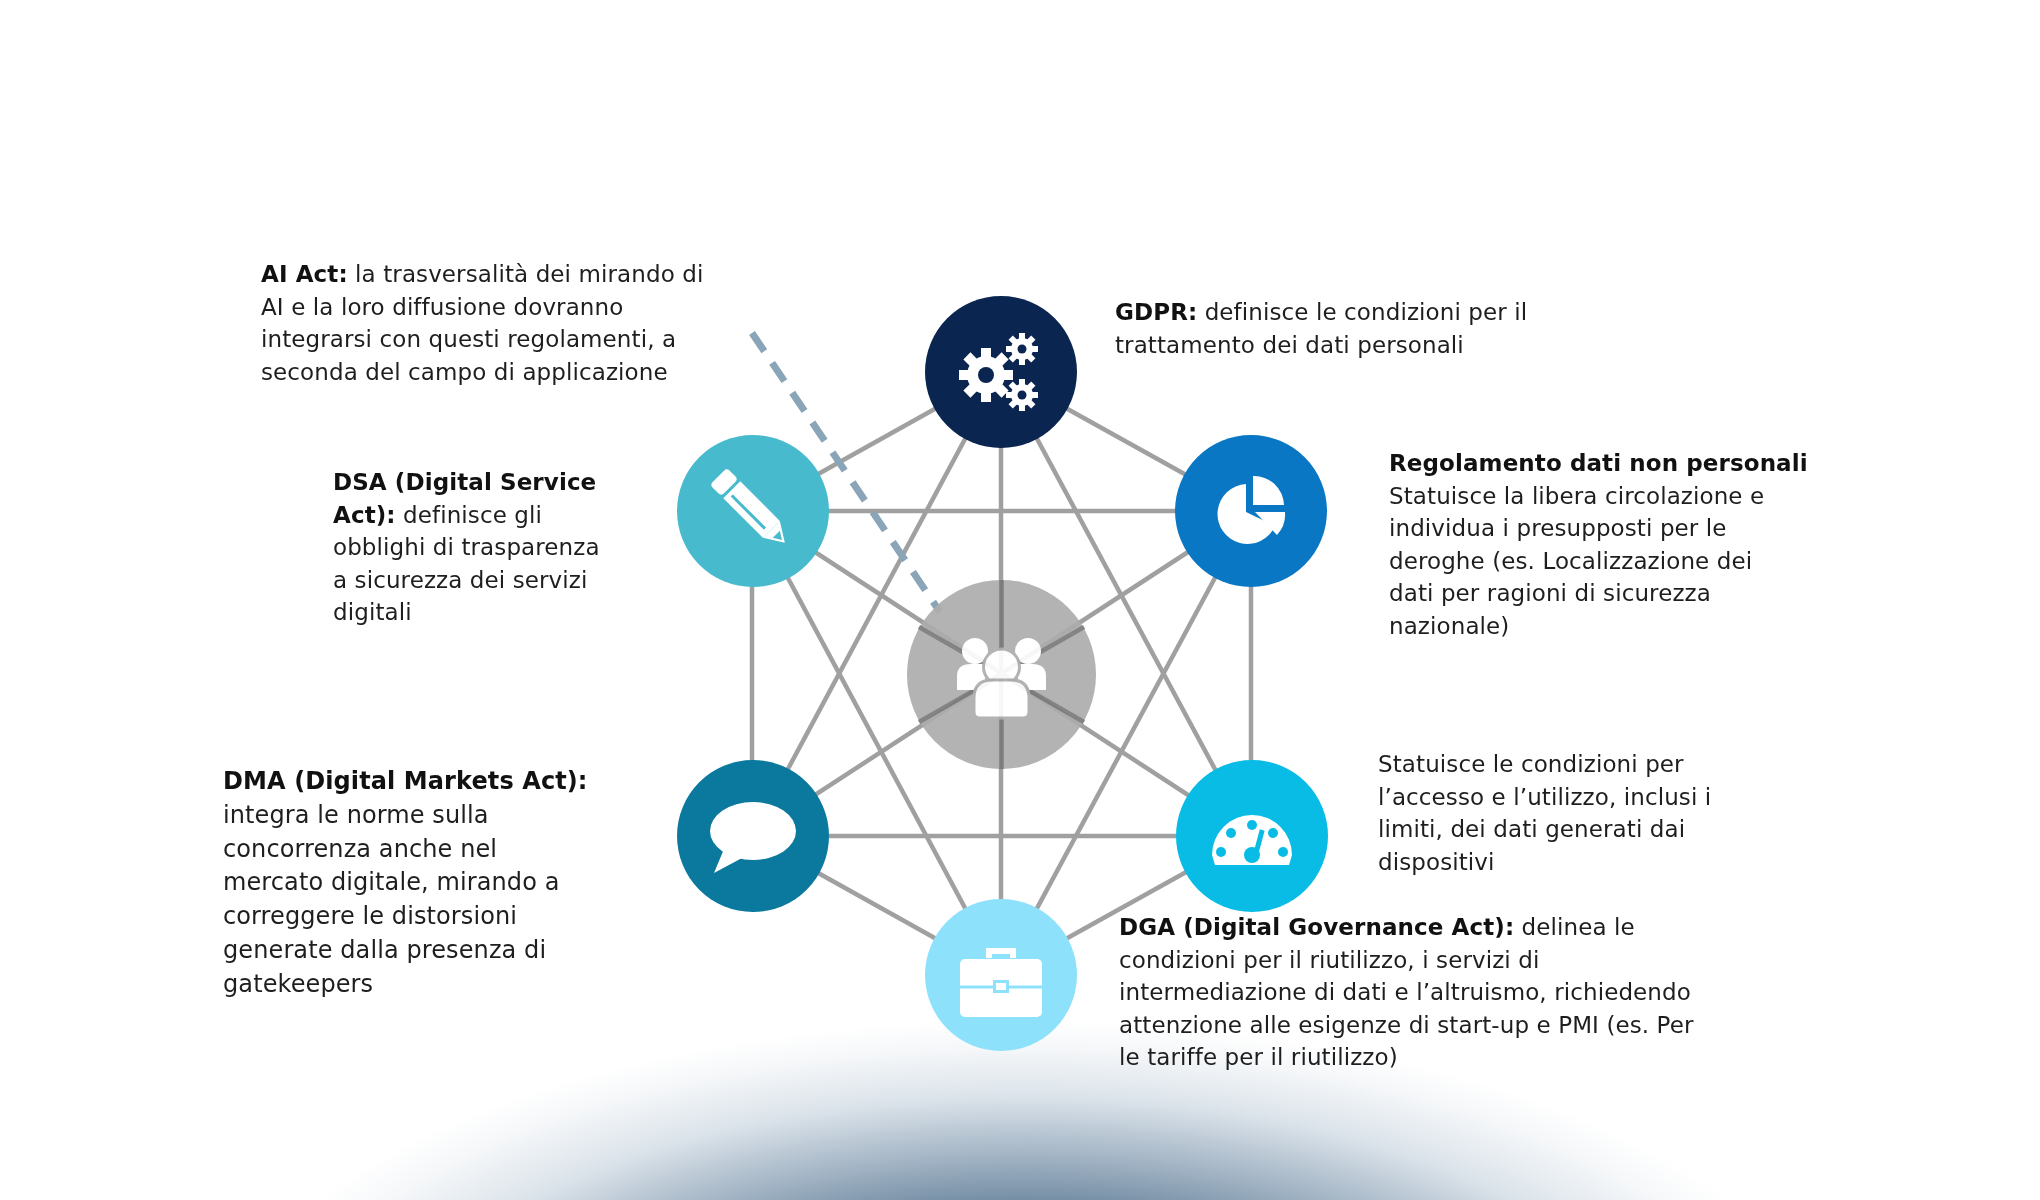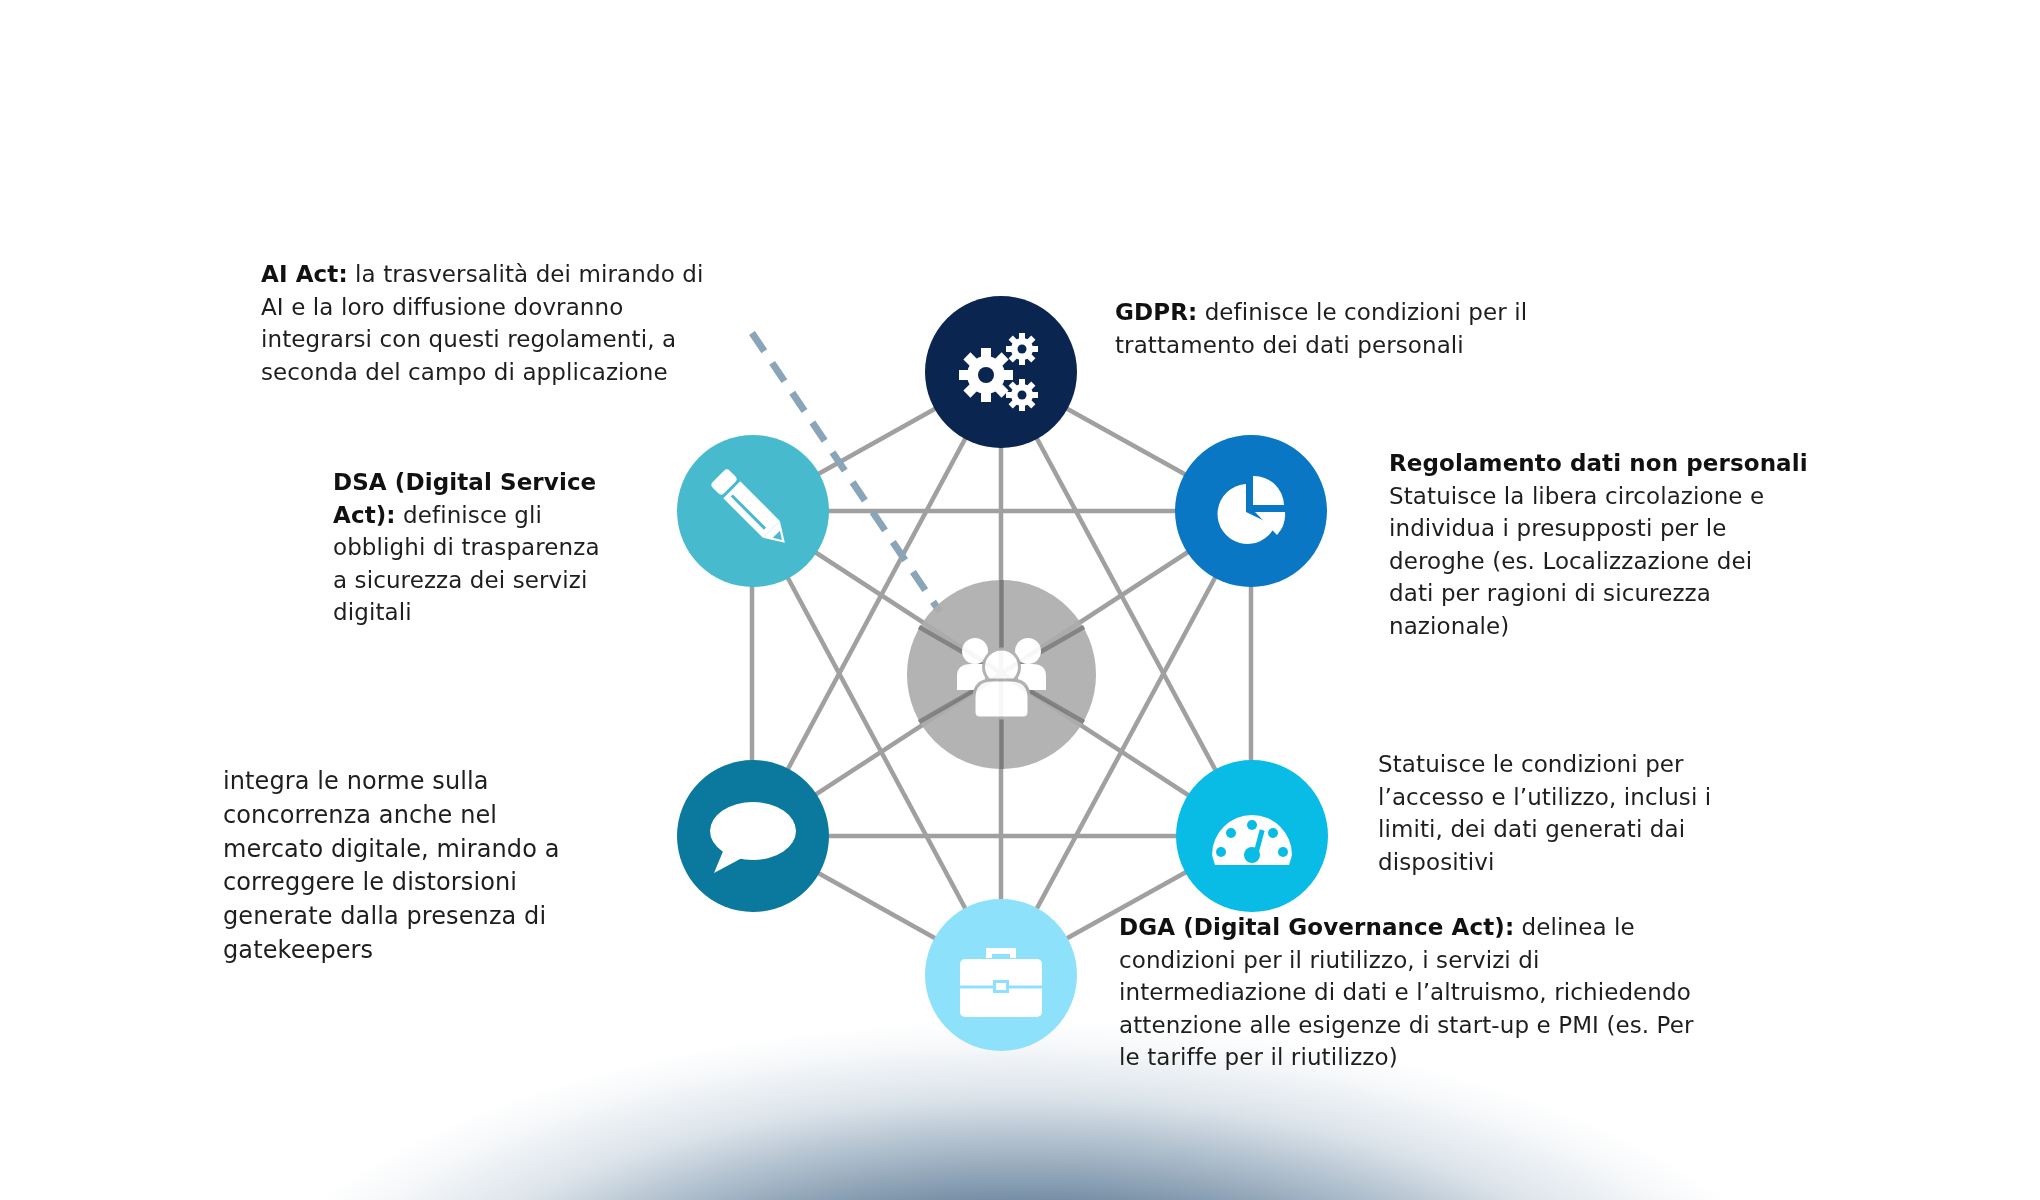--- a/index.html
+++ b/index.html
@@ -196,20 +196,21 @@
 
 <div class="desc" style="left:333px; top:466px;">
   <span class="line"><b>DSA (Digital Service</b></span>
   <span class="line"><b>Act):</b><span> definisce gli</span></span>
   <span class="line">obblighi di trasparenza</span>
   <span class="line">a sicurezza dei servizi</span>
   <span class="line">digitali</span>
 </div>
 
 <div class="desc" style="left:223px; top:765px; line-height:33.8px; font-size:24px;">
+  <span class="line"><b>DMA (Digital Markets Act):</b></span>
   <span class="line">integra le norme sulla</span>
   <span class="line">concorrenza anche nel</span>
   <span class="line">mercato digitale, mirando a</span>
   <span class="line">correggere le distorsioni</span>
   <span class="line">generate dalla presenza di</span>
   <span class="line">gatekeepers</span>
 </div>
 
 <div class="desc" style="left:1378px; top:748px;">
   <span class="line">Statuisce le condizioni per</span>

